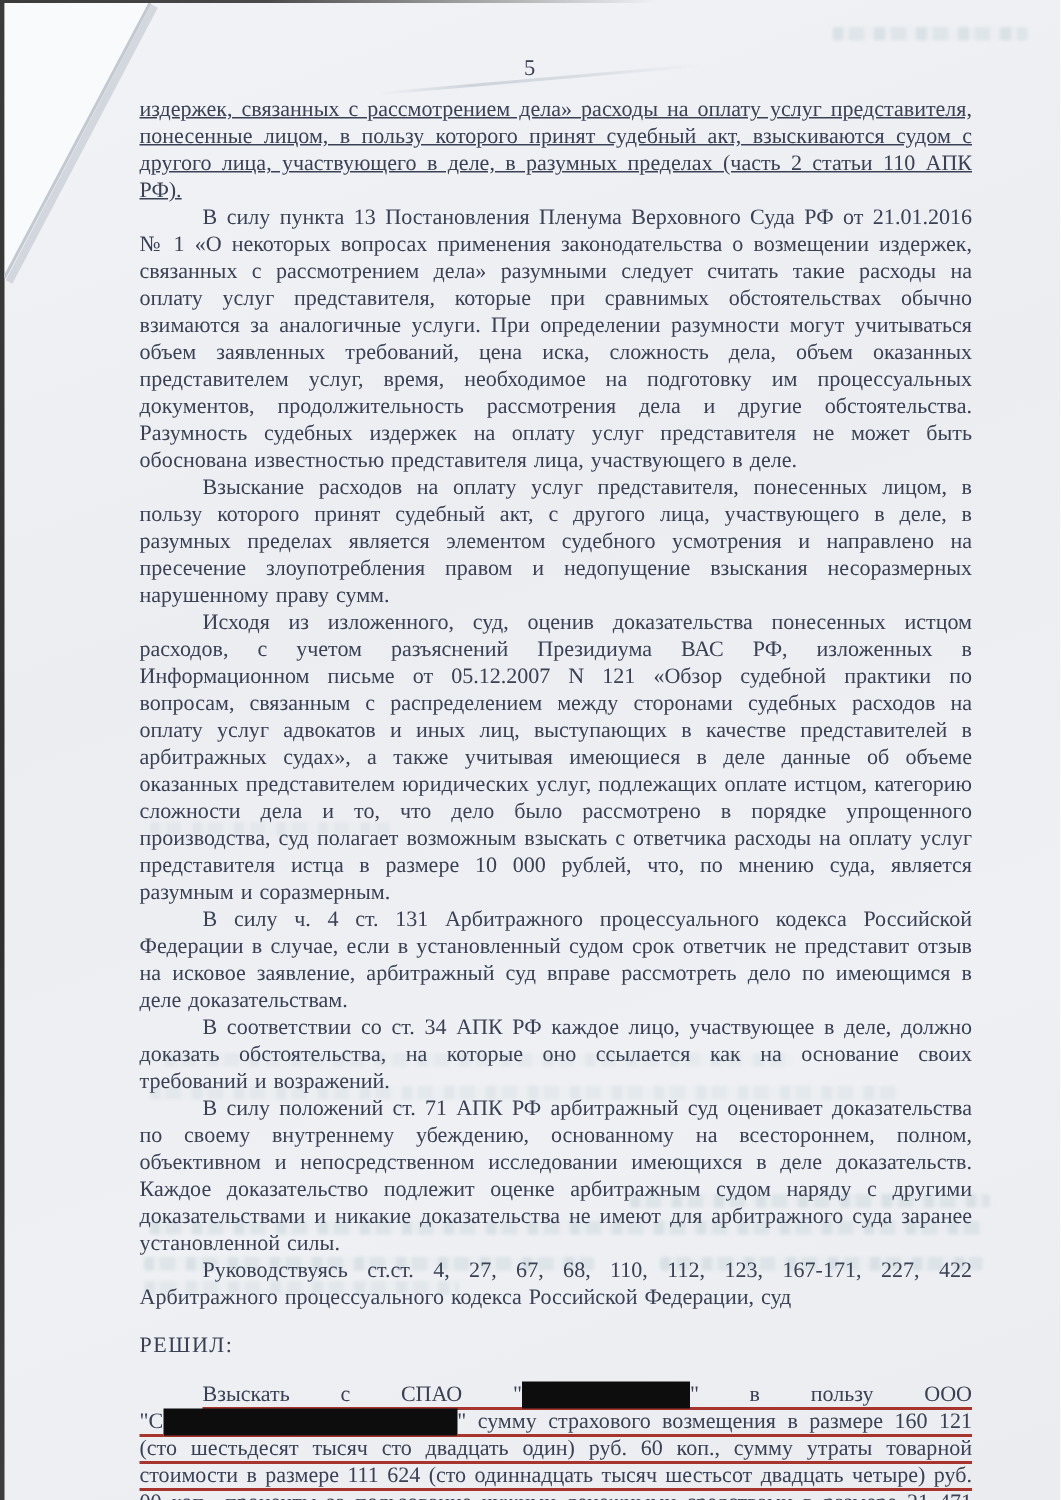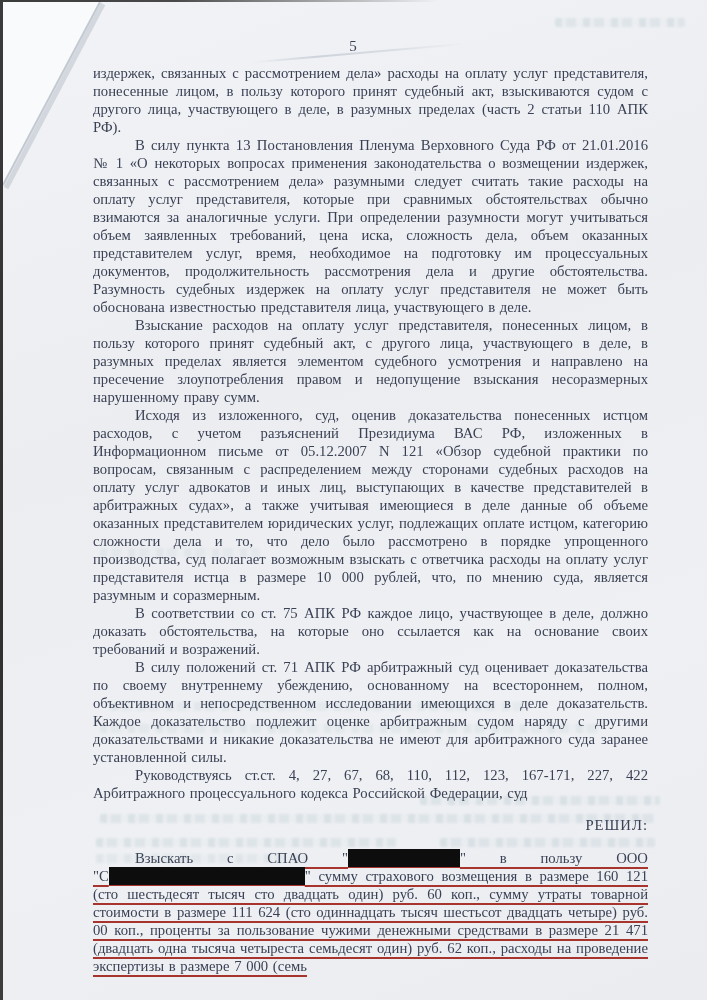--- a/index.html
+++ b/index.html
@@ -36,23 +36,23 @@
     position:absolute; top:38px; left:0; width:707px;
     text-align:center; font-size:15px; letter-spacing:1px;
   }
   .body-text {
     position:absolute; left:93px; top:64px; width:555px;
     font-size:14.7px; line-height:18px;
     text-align:justify;
     word-spacing:1px;
   }
   .body-text p { margin:0; text-indent:42px; }
-  .body-text p.no-indent { text-indent:0; }
+  .body-text p.no-indent { text-indent:0;text-decoration:underline; }
   .ruling-heading {
-    text-align:right; text-indent:0 !important;
+    text-align:left; text-indent:0 !important;
     margin:14px 0 15px 0 !important;
     letter-spacing:1px;
   }
   .operative {
     text-decoration:underline;
     text-decoration-color:#a8342e;
     text-decoration-thickness:1.7px;
     text-underline-offset:4px;
     text-indent:42px;
   }
@@ -99,21 +99,22 @@
   <div class="ghost" style="left:100px; top:814px; width:555px;"></div>
   <div class="ghost" style="left:96px;  top:838px; width:300px;"></div>
   <div class="ghost" style="left:440px; top:838px; width:215px;"></div>
   <div class="ghost" style="left:96px;  top:854px; width:210px; opacity:0.4;"></div>
 
   <div class="body-text">
     <p class="no-indent">издержек, связанных с рассмотрением дела» расходы на оплату услуг представителя, понесенные лицом, в пользу которого принят судебный акт, взыскиваются судом с другого лица, участвующего в деле, в разумных пределах (часть 2 статьи 110 АПК РФ).</p>
     <p>В силу пункта 13 Постановления Пленума Верховного Суда РФ от 21.01.2016 № 1 «О некоторых вопросах применения законодательства о возмещении издержек, связанных с рассмотрением дела» разумными следует считать такие расходы на оплату услуг представителя, которые при сравнимых обстоятельствах обычно взимаются за аналогичные услуги. При определении разумности могут учитываться объем заявленных требований, цена иска, сложность дела, объем оказанных представителем услуг, время, необходимое на подготовку им процессуальных документов, продолжительность рассмотрения дела и другие обстоятельства. Разумность судебных издержек на оплату услуг представителя не может быть обоснована известностью представителя лица, участвующего в деле.</p>
     <p>Взыскание расходов на оплату услуг представителя, понесенных лицом, в пользу которого принят судебный акт, с другого лица, участвующего в деле, в разумных пределах является элементом судебного усмотрения и направлено на пресечение злоупотребления правом и недопущение взыскания несоразмерных нарушенному праву сумм.</p>
     <p>Исходя из изложенного, суд, оценив доказательства понесенных истцом расходов, с учетом разъяснений Президиума ВАС РФ, изложенных в Информационном письме от 05.12.2007 N 121 «Обзор судебной практики по вопросам, связанным с распределением между сторонами судебных расходов на оплату услуг адвокатов и иных лиц, выступающих в качестве представителей в арбитражных судах», а также учитывая имеющиеся в деле данные об объеме оказанных представителем юридических услуг, подлежащих оплате истцом, категорию сложности дела и то, что дело было рассмотрено в порядке упрощенного производства, суд полагает возможным взыскать с ответчика расходы на оплату услуг представителя истца в размере 10&nbsp;000 рублей, что, по мнению суда, является разумным и соразмерным.</p>
-    <p>В соответствии со ст. 75 АПК РФ каждое лицо, участвующее в деле, должно доказать обстоятельства, на которые оно ссылается как на основание своих требований и возражений.</p>
+    <p>В силу ч. 4 ст. 131 Арбитражного процессуального кодекса Российской Федерации в случае, если в установленный судом срок ответчик не представит отзыв на исковое заявление, арбитражный суд вправе рассмотреть дело по имеющимся в деле доказательствам.</p>
+    <p>В соответствии со ст. 34 АПК РФ каждое лицо, участвующее в деле, должно доказать обстоятельства, на которые оно ссылается как на основание своих требований и возражений.</p>
     <p>В силу положений ст. 71 АПК РФ арбитражный суд оценивает доказательства по своему внутреннему убеждению, основанному на всестороннем, полном, объективном и непосредственном исследовании имеющихся в деле доказательств. Каждое доказательство подлежит оценке арбитражным судом наряду с другими доказательствами и никакие доказательства не имеют для арбитражного суда заранее установленной силы.</p>
     <p>Руководствуясь ст.ст. 4, 27, 67, 68, 110, 112, 123, 167-171, 227, 422 Арбитражного процессуального кодекса Российской Федерации, суд</p>
 
     <p class="ruling-heading">РЕШИЛ:</p>
 
     <p class="operative"><span>Взыскать с СПАО "</span><span class="redact" style="padding-left: 56px; padding-right: 56px;"></span><span>" в пользу ООО "С</span><span class="redact" style="padding-left: 98px; padding-right: 98px;"></span><span>" сумму страхового возмещения в размере 160&nbsp;121 (сто шестьдесят тысяч сто двадцать один) руб. 60 коп., сумму утраты товарной стоимости в размере 111&nbsp;624 (сто одиннадцать тысяч шестьсот двадцать четыре) руб. 00 коп., проценты за пользование чужими денежными средствами в размере 21&nbsp;471 (двадцать одна тысяча четыреста семьдесят один) руб. 62 коп., расходы на проведение экспертизы в размере 7&nbsp;000 (семь</span></p>
   </div>
 
 </div>
 

